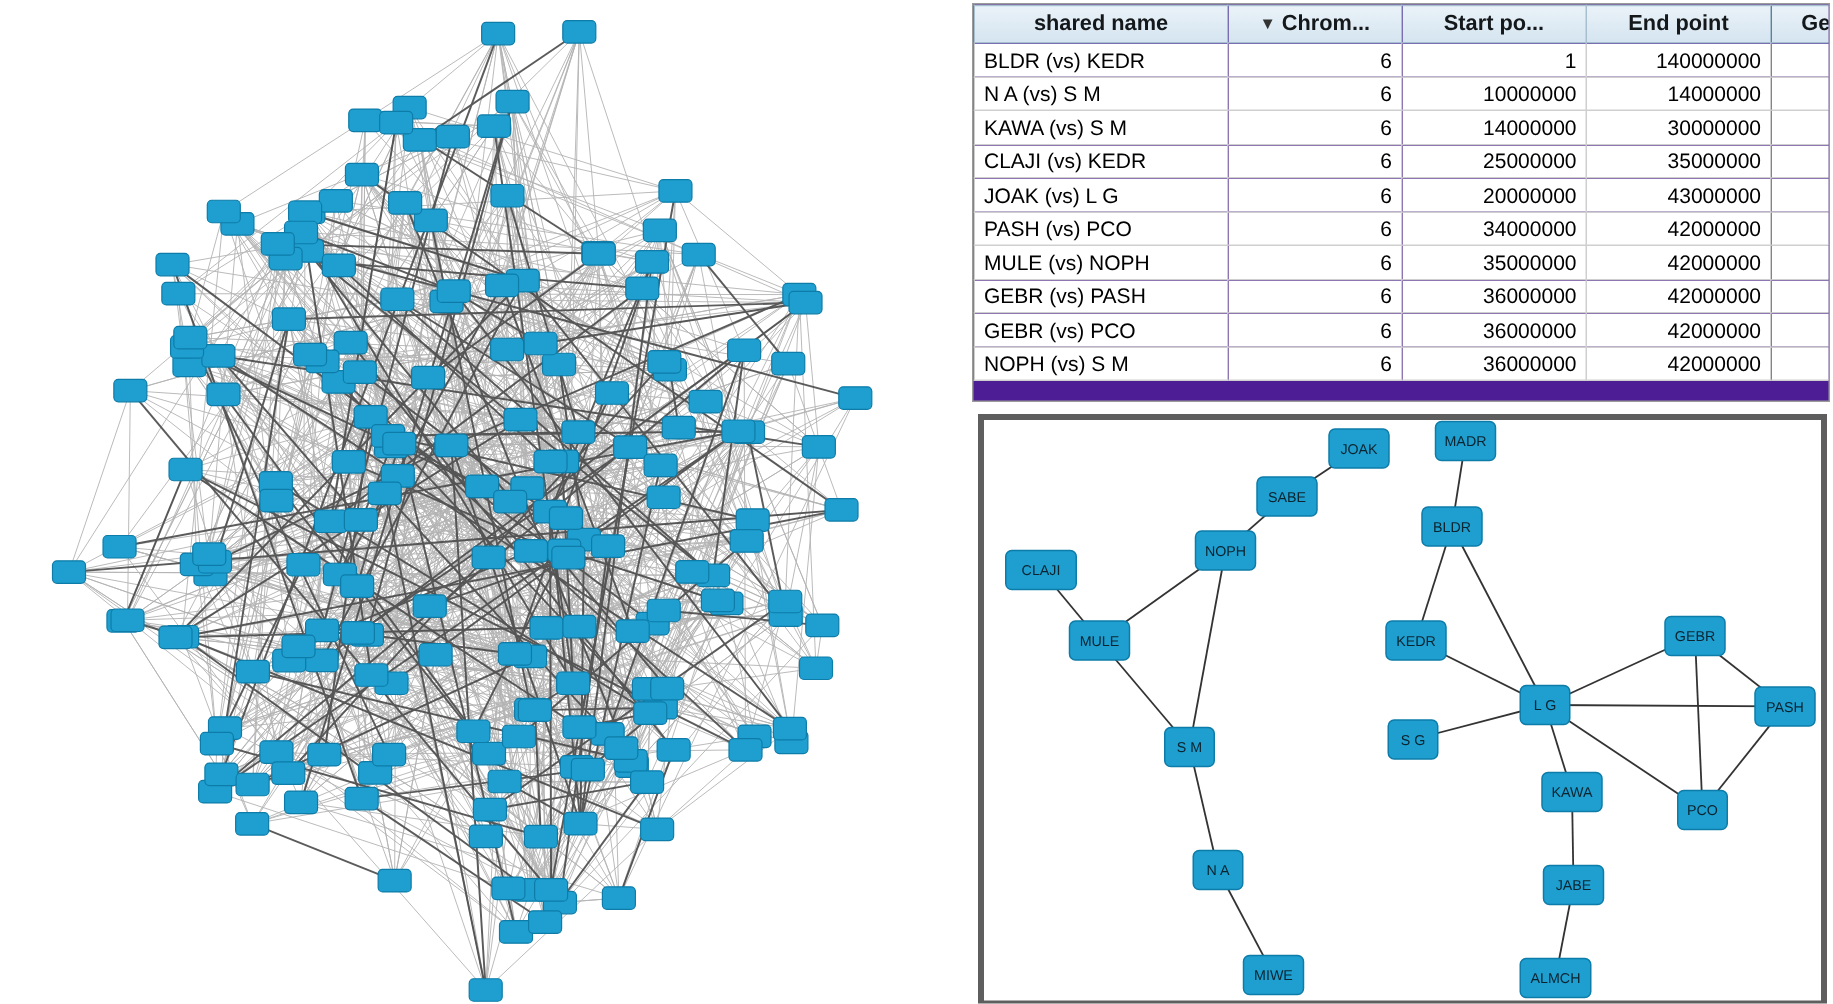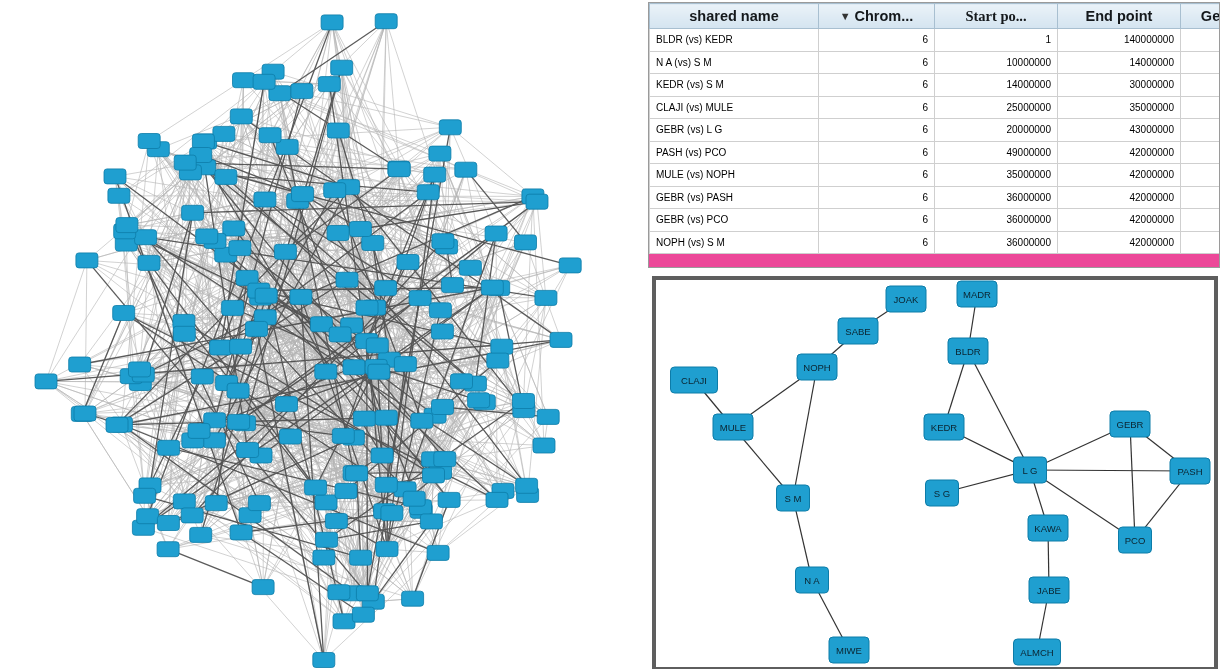--- a/index.html
+++ b/index.html
@@ -33,21 +33,21 @@
     display: block;
   }
 
   
   #table-panel {
     position: absolute;
     left: 648px;
     top: 2px;
     width: 572px;
     height: 266px;
-    background: #ec4899;
+    background: #4c1d95;
     border: 1px solid #9a9a9a;
     box-sizing: border-box;
     overflow: hidden;
   }
   table.grid {
     border-collapse: collapse;
     width: 100%;
     table-layout: fixed;
     font-size: 14px;
     color: #000;
@@ -59,32 +59,32 @@
     font-weight: bold;
     font-size: 14.5px;
     padding: 0 6px;
     text-align: center;
     white-space: nowrap;
     overflow: hidden;
     color: #14181b;
   }
   table.grid th.col-name { width: 156px; }
   table.grid th.col-chrom { width: 103px; }
-  table.grid th.col-start { width: 110px; font-family: Liberation Serif, serif; }
+  table.grid th.col-start { width: 110px; }
   table.grid th.col-end   { width: 110px; }
   table.grid th.col-gen   { width: 93px; }
   table.grid td {
     border: 1px solid #cfcfcf;
     border-top: none;
     background: #ffffff;
     height: 21.5px;
     padding: 0 6px;
     white-space: nowrap;
     overflow: hidden;
-    font-size: 10px;
+    font-size: 14px;
   }
   td.t-left { text-align: left; }
   td.t-right { text-align: right; }
   .filter-glyph {
     display: inline-block;
     margin-right: 4px;
     color: #333;
     font-size: 11px;
     transform: translateY(-1px);
   }
@@ -1464,44 +1464,44 @@
             <td class="t-right">192.0</td>
           </tr>
           <tr>
             <td class="t-left">N A (vs) S M</td>
             <td class="t-right">6</td>
             <td class="t-right">10000000</td>
             <td class="t-right">14000000</td>
             <td class="t-right">6.6</td>
           </tr>
           <tr>
-            <td class="t-left">KEDR (vs) S M</td>
+            <td class="t-left">KAWA (vs) S M</td>
             <td class="t-right">6</td>
             <td class="t-right">14000000</td>
             <td class="t-right">30000000</td>
             <td class="t-right">7.5</td>
           </tr>
           <tr>
-            <td class="t-left">CLAJI (vs) MULE</td>
+            <td class="t-left">CLAJI (vs) KEDR</td>
             <td class="t-right">6</td>
             <td class="t-right">25000000</td>
             <td class="t-right">35000000</td>
             <td class="t-right">5.9</td>
           </tr>
           <tr>
-            <td class="t-left">GEBR (vs) L G</td>
+            <td class="t-left">JOAK (vs) L G</td>
             <td class="t-right">6</td>
             <td class="t-right">20000000</td>
             <td class="t-right">43000000</td>
             <td class="t-right">16.9</td>
           </tr>
           <tr>
             <td class="t-left">PASH (vs) PCO</td>
             <td class="t-right">6</td>
-            <td class="t-right">49000000</td>
+            <td class="t-right">34000000</td>
             <td class="t-right">42000000</td>
             <td class="t-right">11.4</td>
           </tr>
           <tr>
             <td class="t-left">MULE (vs) NOPH</td>
             <td class="t-right">6</td>
             <td class="t-right">35000000</td>
             <td class="t-right">42000000</td>
             <td class="t-right">10.5</td>
           </tr>

